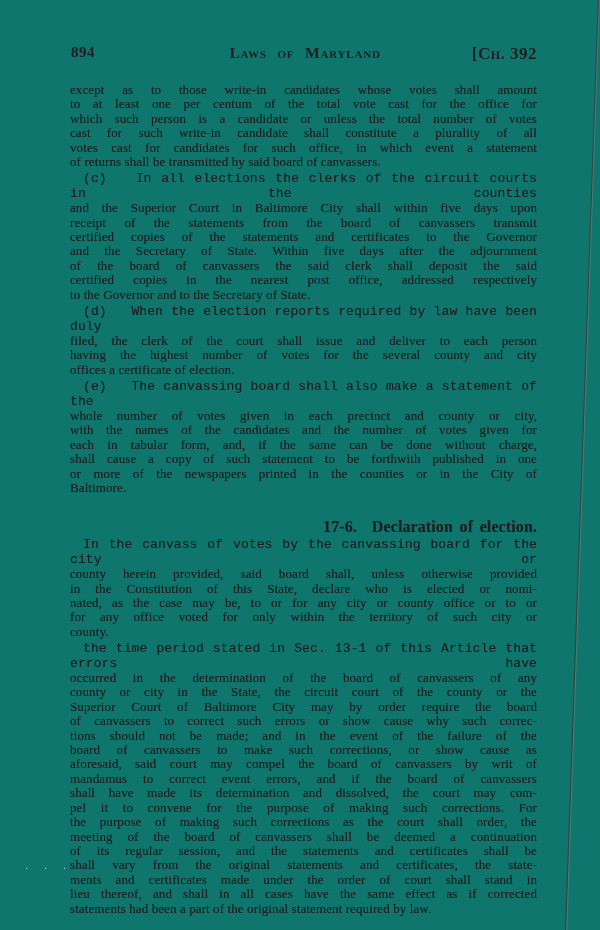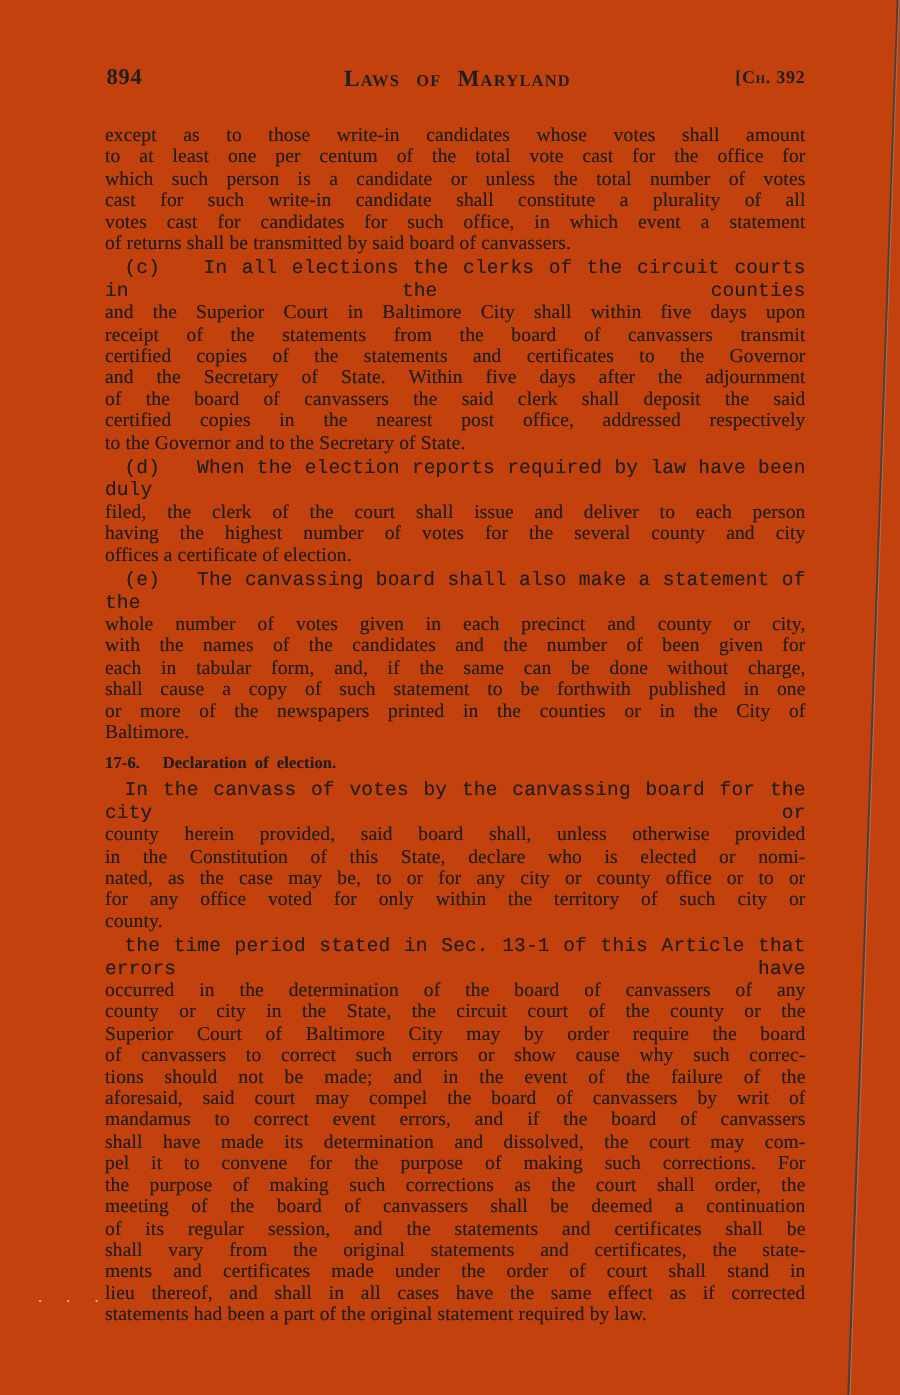--- a/index.html
+++ b/index.html
@@ -4,61 +4,62 @@
 <style>
   html, body { margin: 0; padding: 0; }
   body {
     width: 600px; height: 930px;
     background: #ffffff;
     font-family: "Liberation Serif", serif;
   }
   .page {
     position: relative;
     width: 600px; height: 930px;
-    background: #c2410c;
+    background: #0f766e;
     overflow: hidden;
     color: #1f1f1f;
   }
 
   
   .running-head { position: absolute; top: 44px; left: 0; width: 600px; height: 18px; }
   .page-number {
     position: absolute; left: 71px; top: 0;
     font-size: 15px; font-weight: bold; letter-spacing: 0.5px;
   }
   .head-title {
     position: absolute; left: 0; top: 0; width: 610px;
     text-align: center;
     font-variant: small-caps;
     font-size: 15.5px; font-weight: bold;
     letter-spacing: 0.8px; word-spacing: 6px;
   }
   .head-chapter {
     position: absolute; right: 63px; top: 0;
     font-variant: small-caps;
-    font-size: 12px; font-weight: bold; letter-spacing: 0.5px;
+    font-size: 17px; font-weight: bold; letter-spacing: 0.5px;
   }
 
   
   .text-column {
     position: absolute; left: 70px; top: 83px; width: 467px;
     font-size: 13px; line-height: 14.4px;
     letter-spacing: 0.1px;
     text-shadow: 0 0 0.35px rgba(25,25,25,0.55);
   }
   .para { margin: 0 0 0 0; }
   .para + .para { margin-top: 3px; }
   .line { text-align: justify; text-align-last: justify; }
   .line.last { text-align-last: left; }
   .para.labeled .line:first-child { text-indent: 13px; font-family: Liberation Mono, monospace; }
 
   .section-heading {
-    margin-top: 6px; margin-bottom: 3px;
-    font-size: 11px; font-weight: bold; line-height: 16px;
+    margin-top: 24px; margin-bottom: 3px;
+    font-size: 16px; font-weight: bold; line-height: 16px;
     word-spacing: 2.5px;
+    text-align: right;
   }
   .section-heading .sec-number { margin-right: 15px; }
 
   
   .margin-dots {
     position: absolute; left: 24px; top: 861px;
     color: #c6c6c0; font-size: 9px; letter-spacing: 4px;
     font-family: "DejaVu Sans Mono", monospace;
   }
   .edge-line-svg { position: absolute; left: 0; top: 0; pointer-events: none; }
@@ -99,21 +100,21 @@
     <div class="para labeled">
         <div class="line">(d)&nbsp;&nbsp; When the election reports required by law have been duly</div>
         <div class="line">filed, the clerk of the court shall issue and deliver to each person</div>
         <div class="line">having the highest number of votes for the several county and city</div>
         <div class="line last">offices a certificate of election.</div>
       </div>
 
     <div class="para labeled">
         <div class="line">(e)&nbsp;&nbsp; The canvassing board shall also make a statement of the</div>
         <div class="line">whole number of votes given in each precinct and county or city,</div>
-        <div class="line">with the names of the candidates and the number of been given for</div>
+        <div class="line">with the names of the candidates and the number of votes given for</div>
         <div class="line">each in tabular form, and, if the same can be done without charge,</div>
         <div class="line">shall cause a copy of such statement to be forthwith published in one</div>
         <div class="line">or more of the newspapers printed in the counties or in the City of</div>
         <div class="line last">Baltimore.</div>
       </div>
 
     <div class="section-heading">
       <span class="sec-number">17-6.</span><span class="sec-title">Declaration of election.</span>
     </div>
 
@@ -127,20 +128,21 @@
       </div>
 
 
     <div class="para labeled">
         <div class="line">the time period stated in Sec. 13-1 of this Article that errors have</div>
         <div class="line">occurred in the determination of the board of canvassers of any</div>
         <div class="line">county or city in the State, the circuit court of the county or the</div>
         <div class="line">Superior Court of Baltimore City may by order require the board</div>
         <div class="line">of canvassers to correct such errors or show cause why such correc-</div>
         <div class="line">tions should not be made; and in the event of the failure of the</div>
+        <div class="line">board of canvassers to make such corrections, or show cause as</div>
         <div class="line">aforesaid, said court may compel the board of canvassers by writ of</div>
         <div class="line">mandamus to correct event errors, and if the board of canvassers</div>
         <div class="line">shall have made its determination and dissolved, the court may com-</div>
         <div class="line">pel it to convene for the purpose of making such corrections. For</div>
         <div class="line">the purpose of making such corrections as the court shall order, the</div>
         <div class="line">meeting of the board of canvassers shall be deemed a continuation</div>
         <div class="line">of its regular session, and the statements and certificates shall be</div>
         <div class="line">shall vary from the original statements and certificates, the state-</div>
         <div class="line">ments and certificates made under the order of court shall stand in</div>
         <div class="line">lieu thereof, and shall in all cases have the same effect as if corrected</div>

